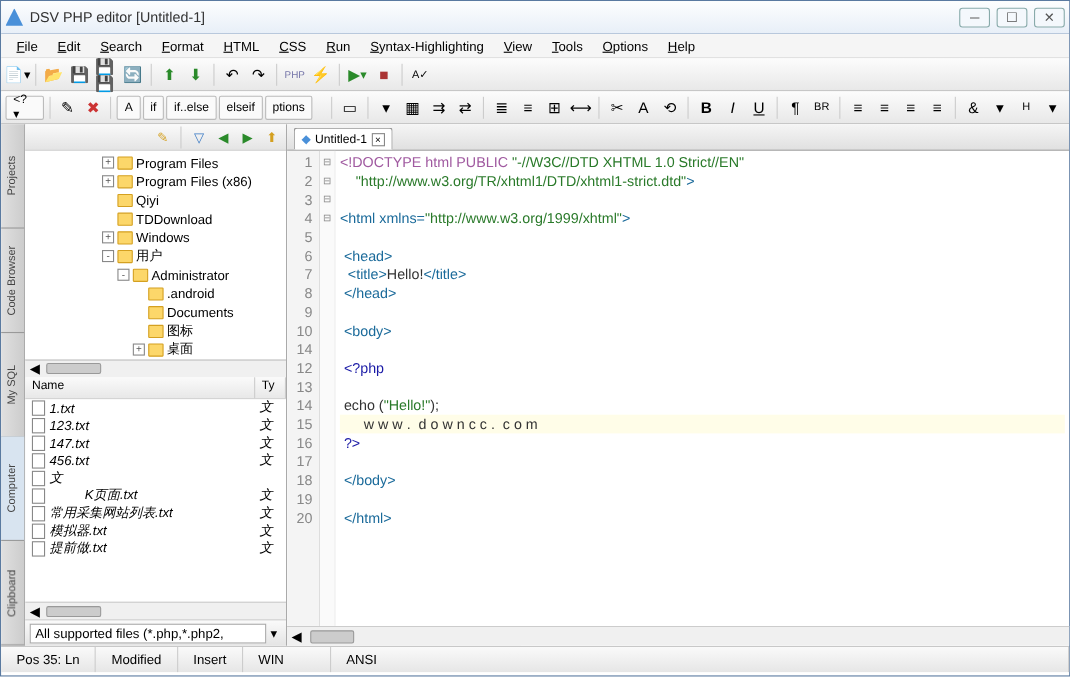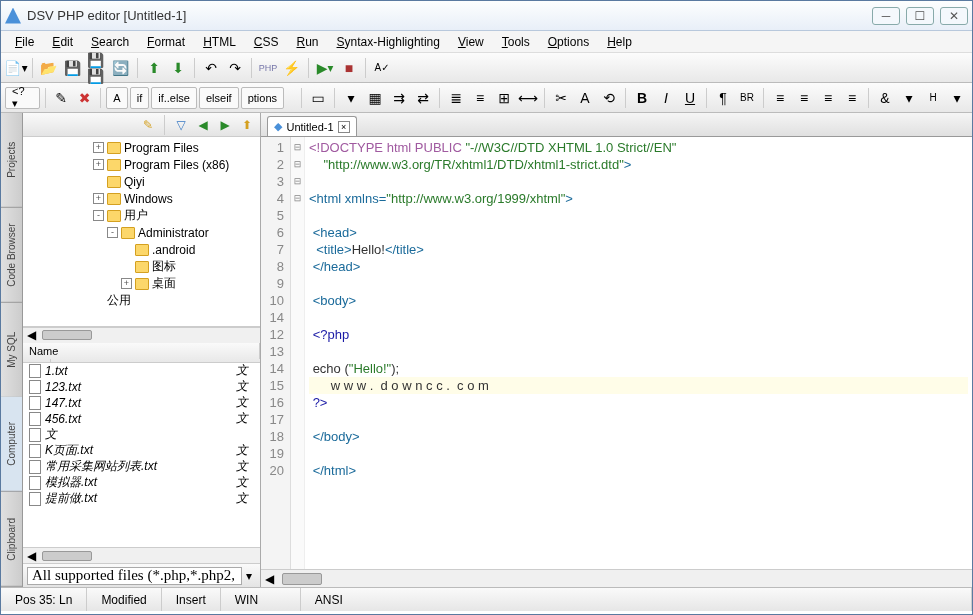--- a/index.html
+++ b/index.html
@@ -21,27 +21,27 @@
 .side-tabs { width: 22px; background: linear-gradient(90deg,#e0e0e0,#ccc); display: flex; flex-direction: column; border-right: 1px solid #999; }
 .side-tab { flex: 1; writing-mode: vertical-rl; transform: rotate(180deg); display: flex; align-items: center; justify-content: center; font-size: 10px; color: #444; border-top: 1px solid #999; cursor: pointer; }
 .side-tab.active { background: #d8e4f0; }
 .left-panel { width: 238px; display: flex; flex-direction: column; border-right: 1px solid #aaa; background: #f8f8f8; }
 .lp-toolbar { height: 24px; background: linear-gradient(#fafafa,#e4e4e4); display: flex; align-items: center; padding: 0 4px; gap: 4px; border-bottom: 1px solid #ccc; }
 .lp-btn { width: 18px; height: 18px; display: flex; align-items: center; justify-content: center; cursor: pointer; font-size: 12px; }
 .tree { flex: 1; overflow: auto; background: #fff; padding: 2px 0; font-size: 12px; border-bottom: 1px solid #ccc; }
 .tree-row { display: flex; align-items: center; height: 17px; white-space: nowrap; cursor: pointer; }
 .tree-exp { width: 11px; height: 11px; border: 1px solid #888; font-size: 9px; line-height: 9px; text-align: center; margin-right: 3px; color: #555; }
 .tree-fold { width: 14px; height: 12px; background: #fcd76a; border: 1px solid #d4a020; border-radius: 1px; margin-right: 3px; }
-.file-list-hdr { height: 20px; background: linear-gradient(#fafafa,#e8e8e8); border-bottom: 1px solid #ccc; display: flex; font-size: 11px; flex-direction: column; }
+.file-list-hdr { height: 20px; background: linear-gradient(#fafafa,#e8e8e8); border-bottom: 1px solid #ccc; display: flex; font-size: 11px; }
 .flh-col { padding: 2px 6px; border-right: 1px solid #ccc; }
 .file-list { flex: 1; overflow: auto; background: #fff; font-size: 12px; }
 .fl-row { display: flex; height: 16px; align-items: center; cursor: pointer; font-style: italic; }
 .fl-icon { width: 12px; height: 14px; background: #fff; border: 1px solid #888; margin: 0 4px 0 6px; }
 .filter-bar { height: 24px; background: linear-gradient(#fafafa,#e4e4e4); border-top: 1px solid #ccc; display: flex; align-items: center; padding: 0 4px; }
-.filter-input { flex: 1; height: 18px; border: 1px solid #aaa; font-size: 15px; padding: 0 4px; background: #fff; font-family: Liberation Serif, serif; }
+.filter-input { flex: 1; height: 18px; border: 1px solid #aaa; font-size: 12px; padding: 0 4px; background: #fff; }
 .editor-area { flex: 1; display: flex; flex-direction: column; background: #fff; }
 .tab-strip { height: 24px; background: linear-gradient(#f5f5f5,#e0e0e0); display: flex; align-items: flex-end; padding: 0 6px; border-bottom: 1px solid #999; }
 .file-tab { height: 20px; background: #fff; border: 1px solid #999; border-bottom: none; border-radius: 3px 3px 0 0; padding: 0 6px; display: flex; align-items: center; gap: 4px; font-size: 11px; cursor: pointer; }
 .tab-close { width: 12px; height: 12px; border: 1px solid #888; font-size: 9px; line-height: 10px; text-align: center; cursor: pointer; }
 .code-wrap { flex: 1; display: flex; overflow: hidden; }
 .gutter { width: 30px; background: #f4f4f4; border-right: 1px solid #ddd; text-align: right; padding: 2px 6px 2px 0; font-family: "Courier New", monospace; font-size: 13px; color: #888; line-height: 17px; }
 .fold-col { width: 14px; background: #fafafa; border-right: 1px solid #eee; padding-top: 2px; font-size: 9px; color: #888; line-height: 17px; text-align: center; }
 .code { flex: 1; padding: 2px 4px; font-family: "Courier New", monospace; font-size: 13px; line-height: 17px; white-space: pre; overflow: auto; }
 .code .line { height: 17px; }
 .code .hl { background: #fffde8; display: block; }
@@ -190,38 +190,48 @@
           <div class="tree-exp">+</div>
           <div class="tree-fold"></div>
           <span>Program Files (x86)</span>
         </div>
         <div class="tree-row" style="padding-left: 70px;">
           <div style="width: 14px;"></div>
           <div class="tree-fold"></div>
           <span>Qiyi</span>
         </div>
         <div class="tree-row" style="padding-left: 70px;">
+          <div style="width: 14px;"></div>
+          <div class="tree-fold"></div>
+          <span>TDDownload</span>
+        </div>
+        <div class="tree-row" style="padding-left: 70px;">
           <div class="tree-exp">+</div>
           <div class="tree-fold"></div>
           <span>Windows</span>
         </div>
         <div class="tree-row" style="padding-left: 70px;">
           <div class="tree-exp">-</div>
           <div class="tree-fold"></div>
           <span>用户</span>
         </div>
         <div class="tree-row" style="padding-left: 84px;">
           <div class="tree-exp">-</div>
           <div class="tree-fold"></div>
           <span>Administrator</span>
         </div>
         <div class="tree-row" style="padding-left: 98px;">
           <div style="width: 14px;"></div>
           <div class="tree-fold"></div>
           <span>.android</span>
+        </div>
+        <div class="tree-row" style="padding-left: 98px;">
+          <div style="width: 14px;"></div>
+          <div class="tree-fold"></div>
+          <span>Documents</span>
         </div>
         <div class="tree-row" style="padding-left: 98px;">
           <div style="width: 14px;"></div>
           <div class="tree-fold"></div>
           <span>图标</span>
         </div>
         <div class="tree-row" style="padding-left: 98px;">
           <div class="tree-exp">+</div>
           <div class="tree-fold"></div>
           <span>桌面</span>
@@ -258,21 +268,21 @@
           <div class="fl-icon"></div>
           <div style="flex: 1 1 0%;">456.txt</div>
           <div style="width: 24px;">文</div>
         </div>
         <div class="fl-row">
           <div class="fl-icon"></div>
           <div style="width: 24px;">文</div>
         </div>
         <div class="fl-row">
           <div class="fl-icon"></div>
-          <div style="flex: 1 1 0%;">K页面.txt</div>
+          <div style="flex: 1 1 0%; margin-left: 32px;">K页面.txt</div>
           <div style="width: 24px;">文</div>
         </div>
         <div class="fl-row">
           <div class="fl-icon"></div>
           <div style="flex: 1 1 0%;">常用采集网站列表.txt</div>
           <div style="width: 24px;">文</div>
         </div>
         <div class="fl-row">
           <div class="fl-icon"></div>
           <div style="flex: 1 1 0%;">模拟器.txt</div>

